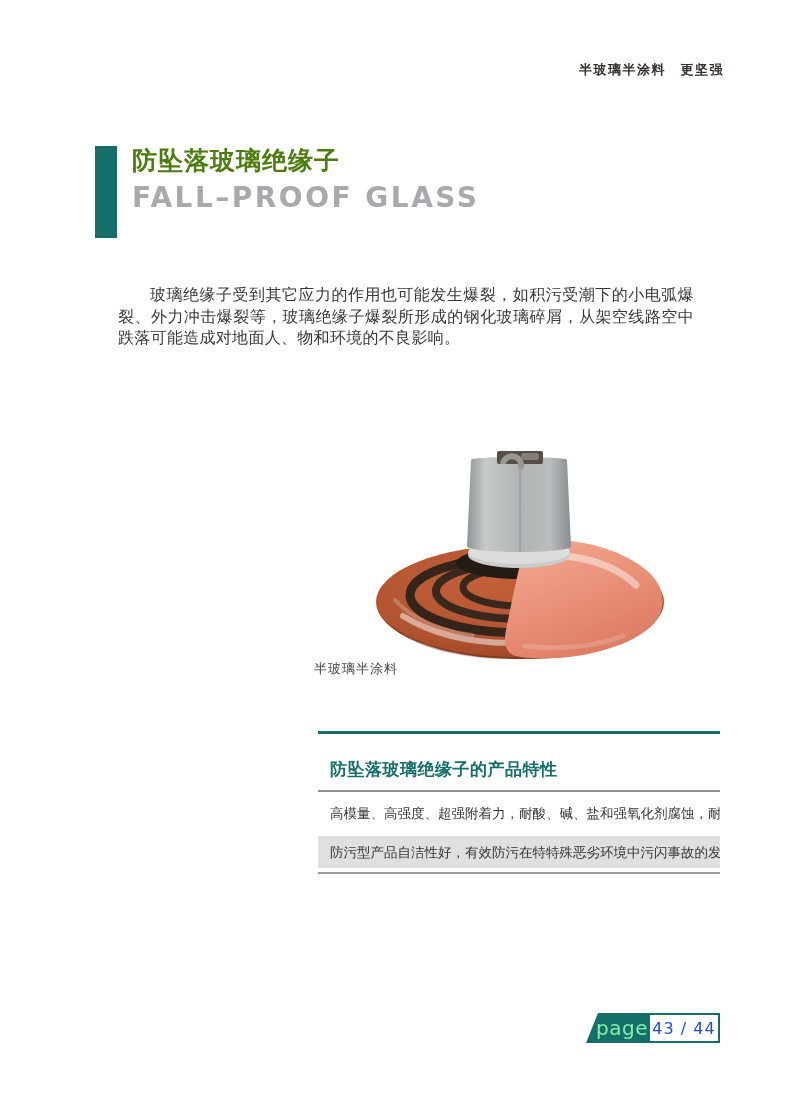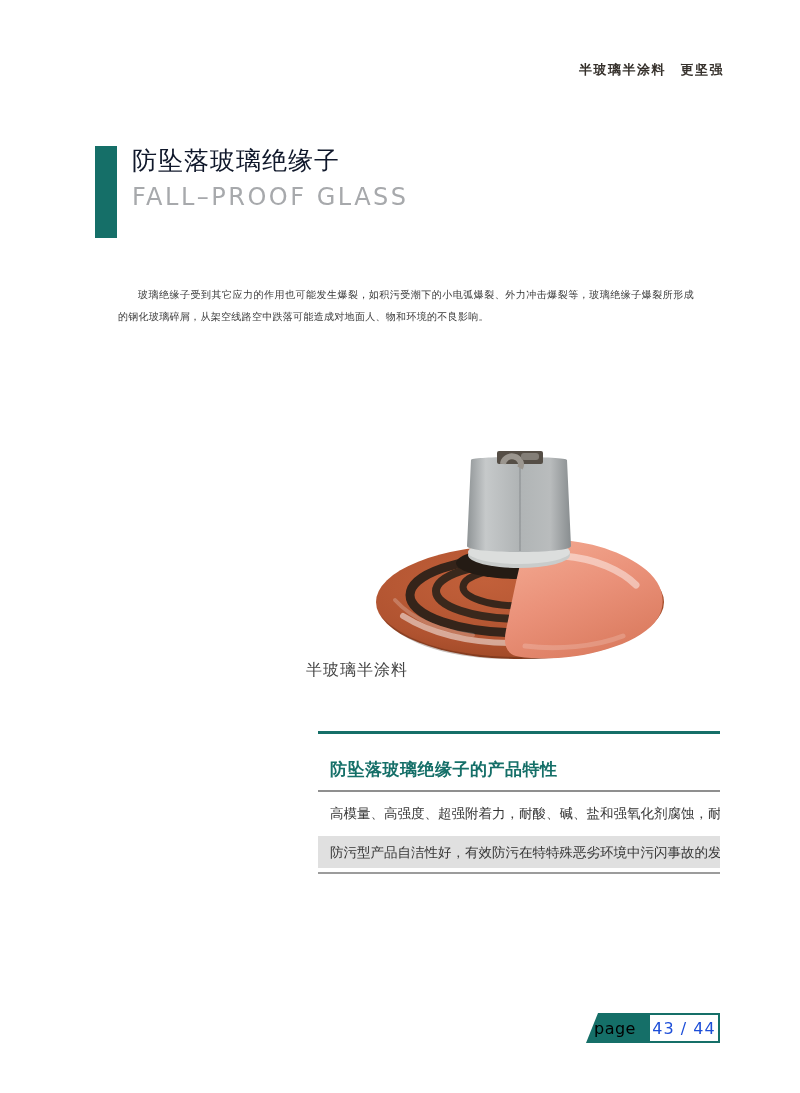--- a/index.html
+++ b/index.html
@@ -13,46 +13,46 @@
     width:800px;height:1093px;position:relative;overflow:hidden;
     background:#ffffff;color:#3c3c3c;
     font-family:"DejaVu Sans","Liberation Sans",sans-serif;
   }
   .slogan{
     position:absolute;top:61px;right:76px;
     font-size:13px;font-weight:600;letter-spacing:1.5px;color:#35302b;
   }
   .title-block{position:absolute;left:95px;top:146px;display:flex;}
   .title-bar{width:22px;height:92px;background:var(--accent);margin-right:15px;flex:0 0 22px;}
-  .title-cn{margin:0;font-size:25px;font-weight:normal;color:#0f172a;letter-spacing:1px;line-height:30px;}
-  .title-en{font-size:24px;color:var(--en-gray);letter-spacing:2.5px;line-height:27px;margin-top:8px;font-weight:400;}
+  .title-cn{margin:0;font-size:25px;font-weight:bold;color:#4d7c0f;letter-spacing:1px;line-height:30px;}
+  .title-en{font-size:28px;color:var(--en-gray);letter-spacing:2.5px;line-height:27px;margin-top:8px;font-weight:700;}
   .paragraphs{
     position:absolute;left:118px;top:284px;width:576px;
-    font-size:10px;line-height:21.5px;color:#383838;text-align:justify;letter-spacing:0.3px;
+    font-size:16px;line-height:21.5px;color:#383838;text-align:justify;letter-spacing:0.3px;
   }
   .paragraphs p{margin:0 0 12px;text-indent:2em;}
   .photo{position:absolute;left:375px;top:450px;width:295px;height:212px;}
-  .caption{position:absolute;left:306px;top:660px;font-size:16px;color:#454545;letter-spacing:1px;}
+  .caption{position:absolute;left:314px;top:660px;font-size:13px;color:#454545;letter-spacing:1px;}
   .features{position:absolute;left:318px;top:731px;width:402px;}
   .rule-top{height:3px;background:var(--accent);}
   .features h2{margin:24px 0 10px 12px;font-size:17px;line-height:22px;color:var(--accent);letter-spacing:0.5px;}
   .rule-mid{height:2px;background:#8f8f8f;}
   .feature-list{margin-top:5px;}
   .feature-list .row{
     height:32px;line-height:32px;padding-left:12px;margin-bottom:7px;
     font-size:13.5px;color:#353535;white-space:nowrap;overflow:hidden;
   }
   .feature-list .row:nth-child(even){background:var(--row-hl);}
   .rule-bottom{height:2px;background:#9c9c9c;margin-top:-3px;}
   .footer{position:absolute;left:586px;top:1013px;display:flex;height:30px;}
   .page-tab{
-    background:var(--accent);color:#000000;width:62px;
+    background:var(--accent);color:#86efac;width:62px;
     clip-path:polygon(12px 0,100% 0,100% 100%,0 100%);
-    display:flex;align-items:center;justify-content:flex-start;
-    font-size:16px;padding-left:8px;letter-spacing:0.5px;
+    display:flex;align-items:center;justify-content:flex-end;
+    font-size:20px;padding-left:8px;letter-spacing:0.5px;
   }
   .page-num{
     width:72px;border:2px solid var(--accent);background:#fff;color:#1d4ed8;
     display:flex;align-items:center;justify-content:center;
     font-size:16px;letter-spacing:1px;font-weight:500;
   }
 </style>
 </head>
 <body>
 

